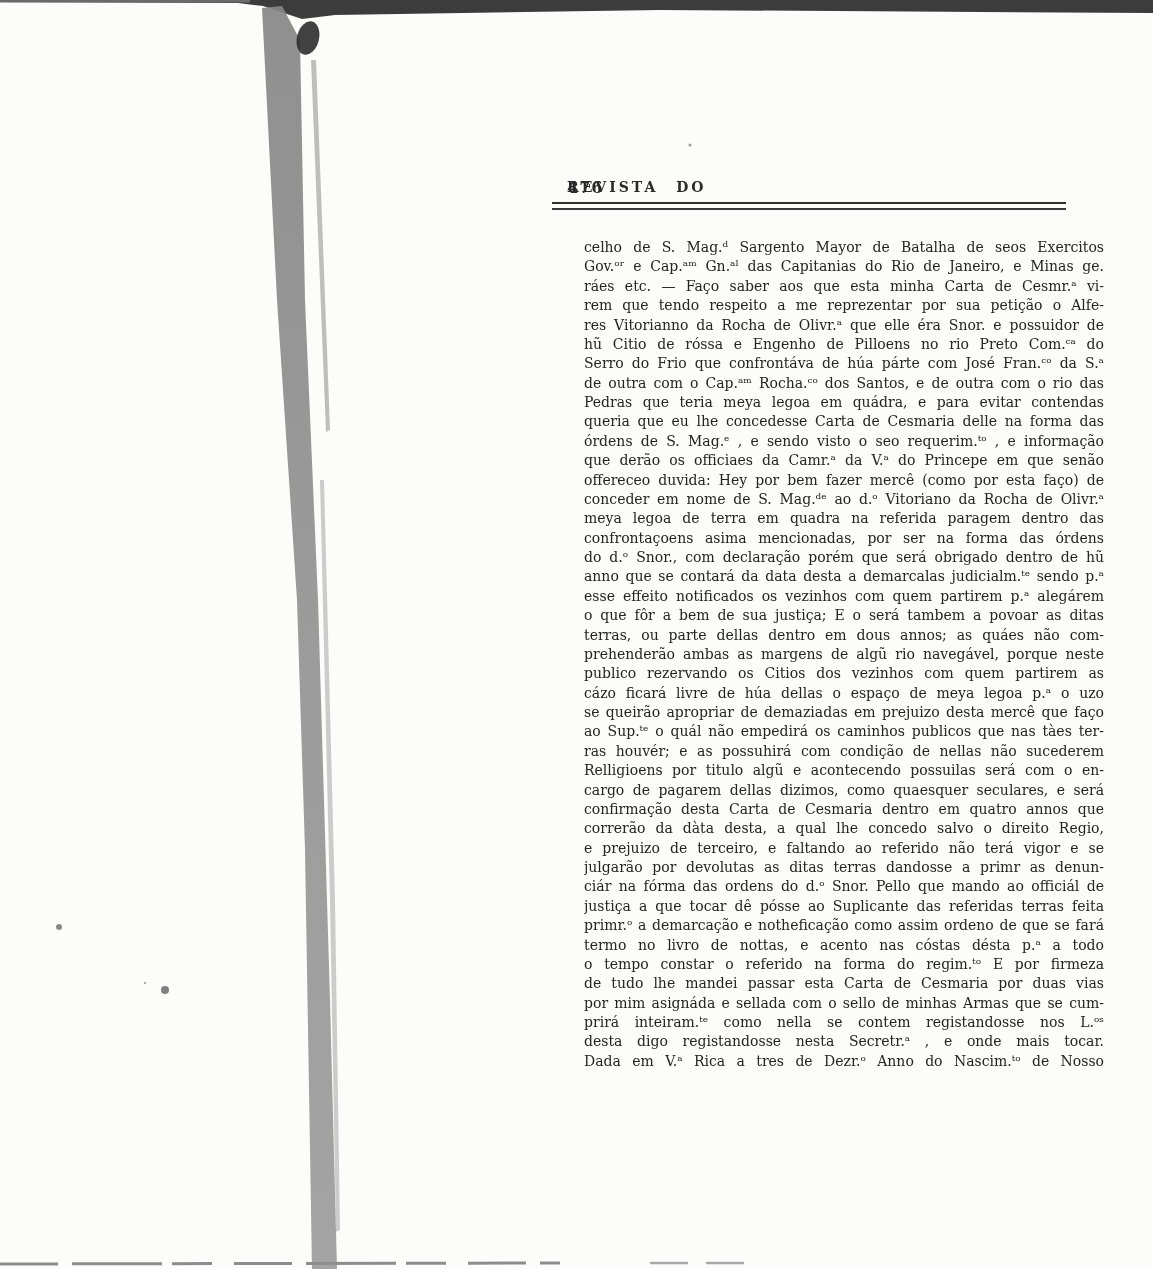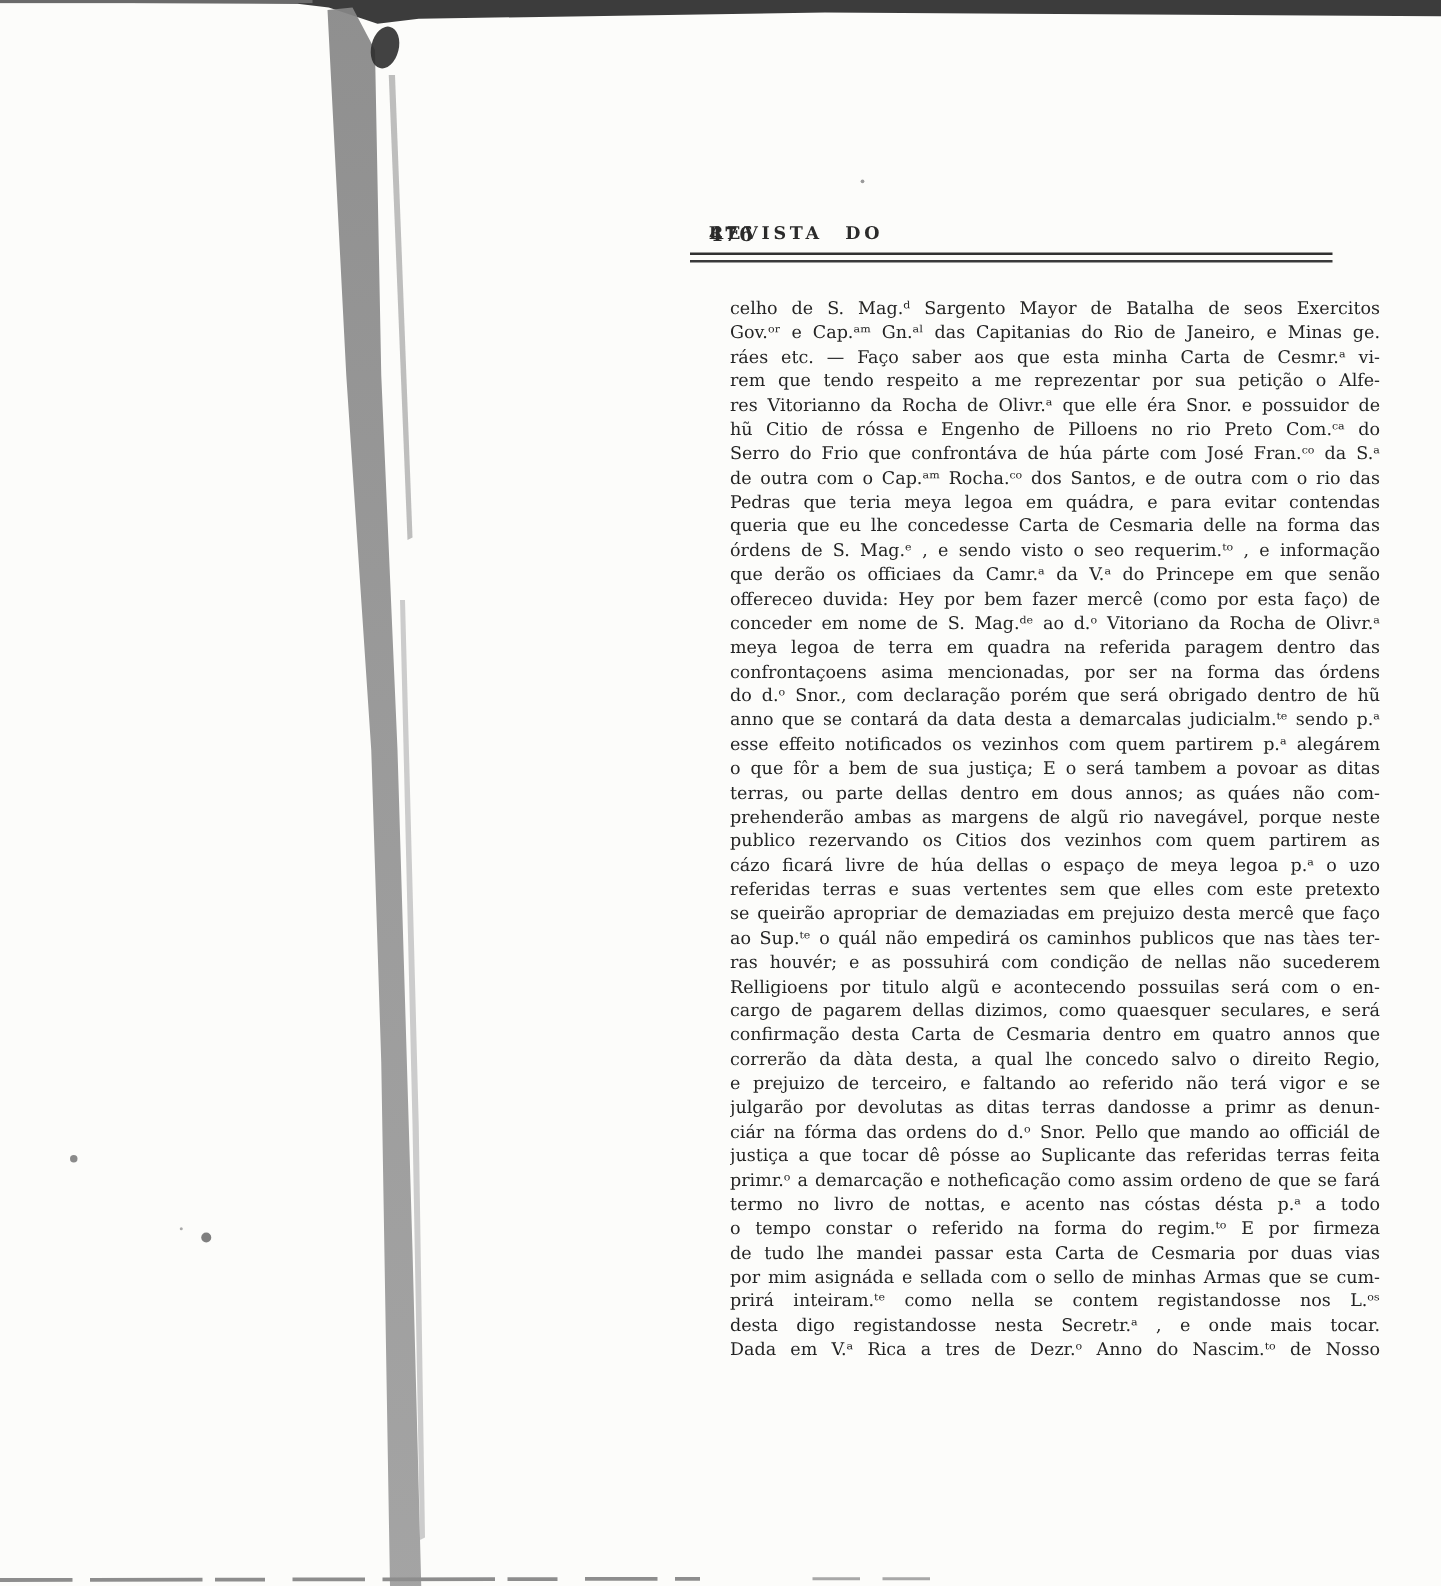--- a/index.html
+++ b/index.html
@@ -135,21 +135,20 @@
       <div class="line">meya legoa de terra em quadra na referida paragem dentro das</div>
       <div class="line">confrontaçoens asima mencionadas, por ser na forma das órdens</div>
       <div class="line">do d.ᵒ Snor., com declaração porém que será obrigado dentro de hũ</div>
       <div class="line">anno que se contará da data desta a demarcalas judicialm.ᵗᵉ sendo p.ᵃ</div>
       <div class="line">esse effeito notificados os vezinhos com quem partirem p.ᵃ alegárem</div>
       <div class="line">o que fôr a bem de sua justiça; E o será tambem a povoar as ditas</div>
       <div class="line">terras, ou parte dellas dentro em dous annos; as quáes não com-</div>
       <div class="line">prehenderão ambas as margens de algũ rio navegável, porque neste</div>
       <div class="line">publico rezervando os Citios dos vezinhos com quem partirem as</div>
       <div class="line">cázo ficará livre de húa dellas o espaço de meya legoa p.ᵃ o uzo</div>
-      <div class="line">referidas terras e suas vertentes sem que elles com este pretexto</div>
       <div class="line">se queirão apropriar de demaziadas em prejuizo desta mercê que faço</div>
       <div class="line">ao Sup.ᵗᵉ o quál não empedirá os caminhos publicos que nas tàes ter-</div>
       <div class="line">ras houvér; e as possuhirá com condição de nellas não sucederem</div>
       <div class="line">Relligioens por titulo algũ e acontecendo possuilas será com o en-</div>
       <div class="line">cargo de pagarem dellas dizimos, como quaesquer seculares, e será</div>
       <div class="line">confirmação desta Carta de Cesmaria dentro em quatro annos que</div>
       <div class="line">correrão da dàta desta, a qual lhe concedo salvo o direito Regio,</div>
       <div class="line">e prejuizo de terceiro, e faltando ao referido não terá vigor e se</div>
       <div class="line">julgarão por devolutas as ditas terras dandosse a primr as denun-</div>
       <div class="line">ciár na fórma das ordens do d.ᵒ Snor. Pello que mando ao officiál de</div>

